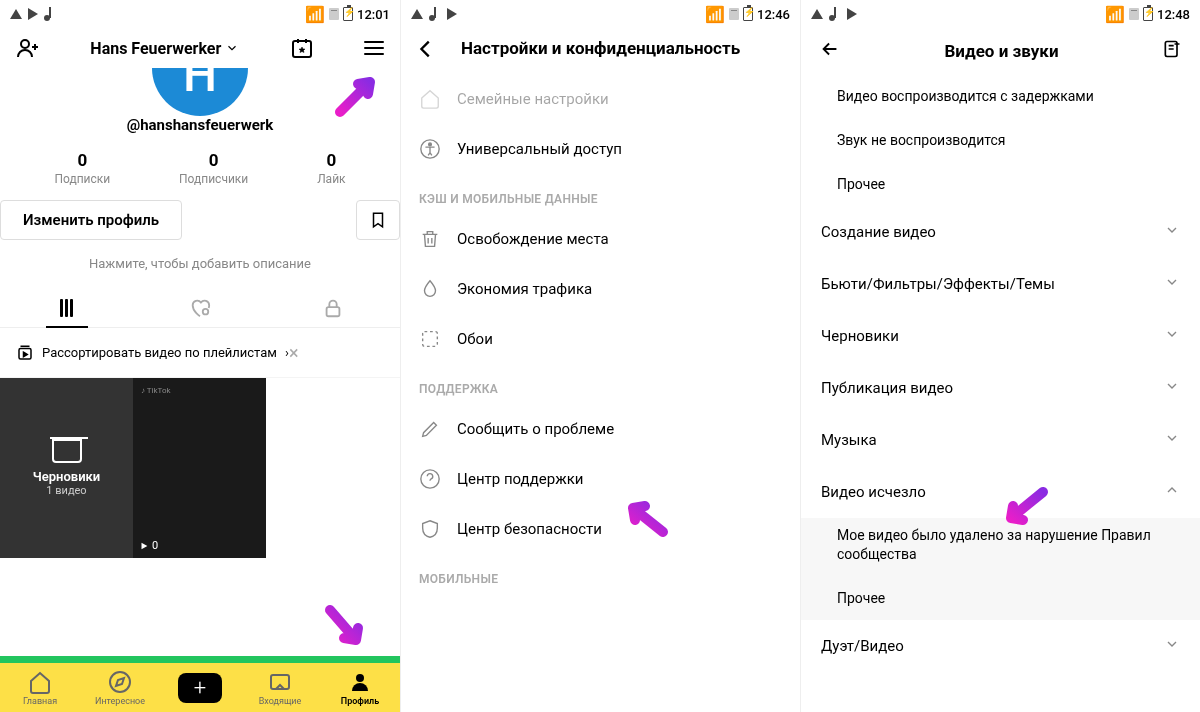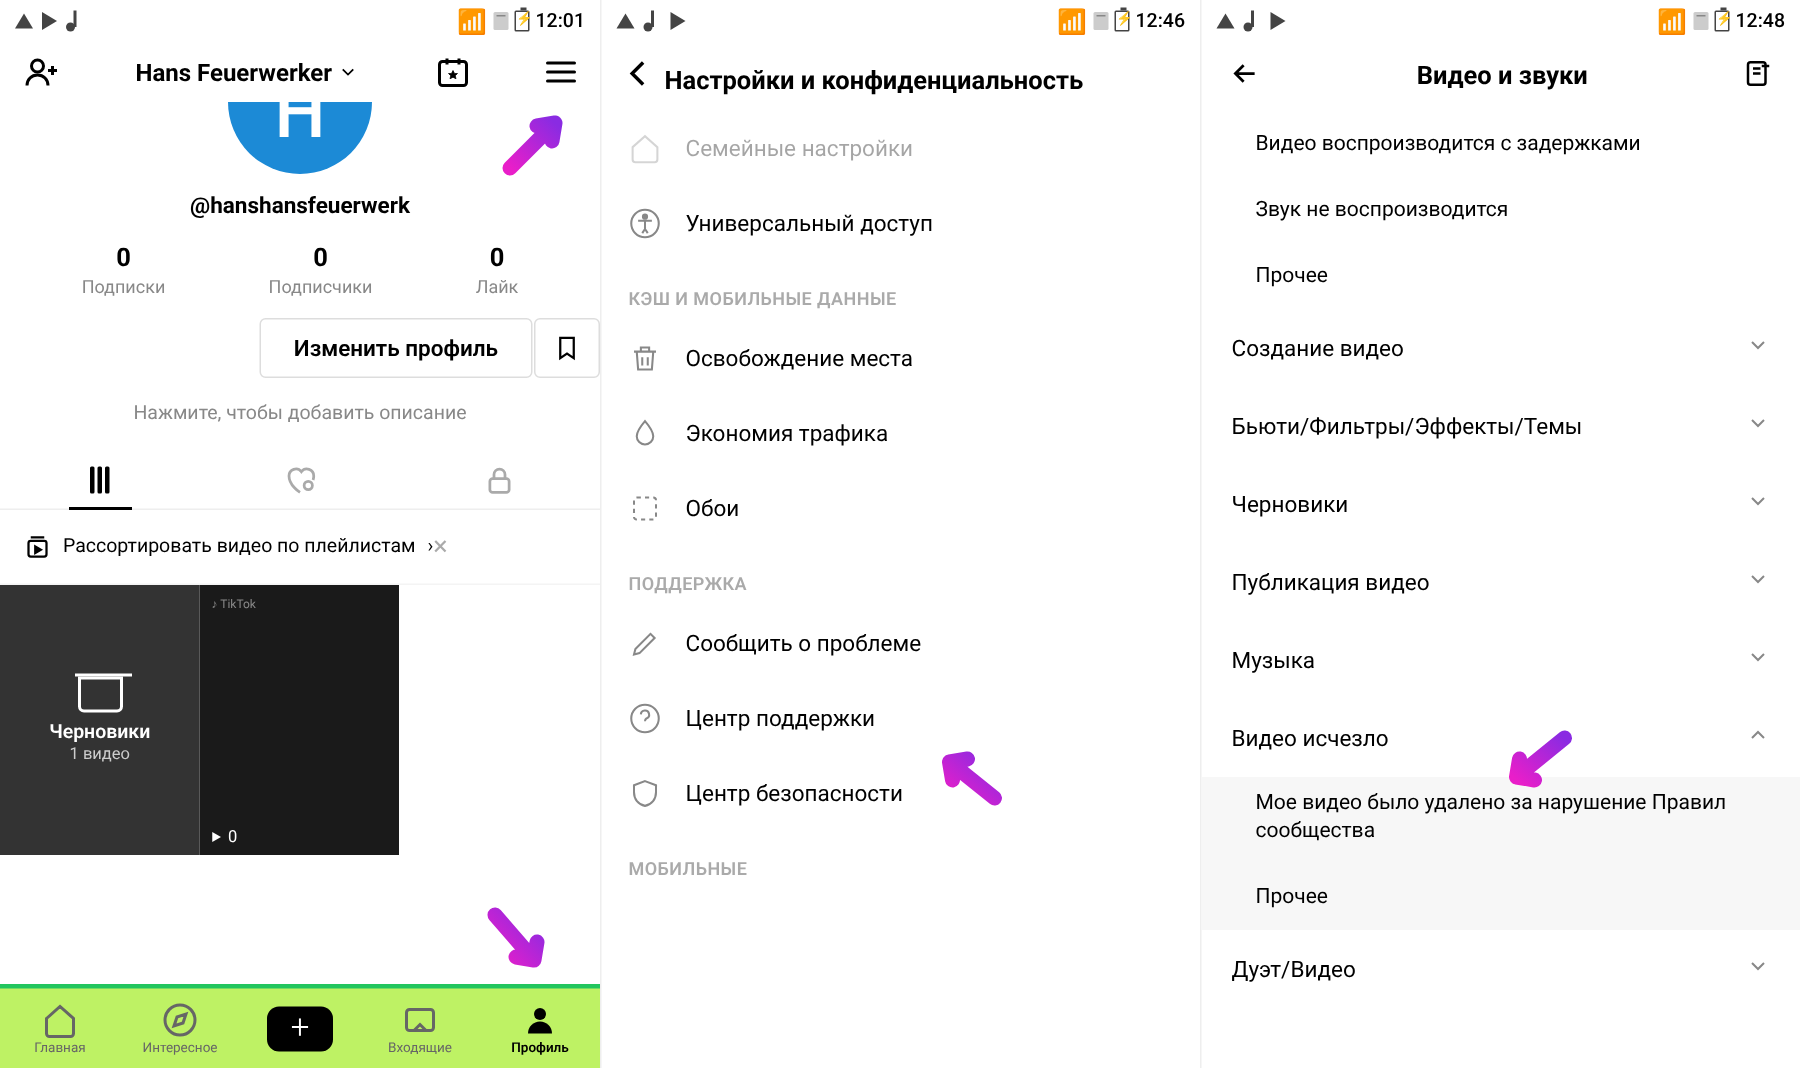--- a/index.html
+++ b/index.html
@@ -31,28 +31,28 @@
   .addfriend svg { width: 24px; height: 24px; }
   .name-drop { display: flex; align-items: center; gap: 4px; font-weight: 700; font-size: 16px; }
   .name-drop svg { width: 14px; height: 14px; }
   .cal-star { width: 24px; height: 24px; }
   .hamburger { display: flex; flex-direction: column; gap: 4px; }
   .hamburger span { display: block; width: 20px; height: 2px; background: #000; border-radius: 1px; }
 
   
   .avatar { width: 96px; height: 48px; border-bottom-left-radius: 48px; border-bottom-right-radius: 48px; background: #1c8ad6; margin: 0 auto; display: flex; align-items: flex-start; justify-content: center; overflow: hidden; }
   .avatar span { color: #fff; font-size: 48px; font-weight: 500; line-height: 0.8; margin-top: -12px; }
-  .username { text-align: center; font-weight: 700; font-size: 15px; margin-top: 12px; }
+  .username { text-align: center; font-weight: 700; font-size: 15px; }
 
   .stats { display: flex; justify-content: space-around; margin: 16px 20px 0; }
   .stat { text-align: center; }
   .stat .num { font-weight: 700; font-size: 17px; }
   .stat .lbl { color: #888; font-size: 12px; margin-top: 2px; }
 
-  .edit-row { display: flex; justify-content: flex-end; gap: 1px; margin-top: 14px; margin-left: 36px; }
+  .edit-row { display: flex; justify-content: space-between; gap: 1px; margin-top: 14px; }
   .edit-btn { border: 1px solid #ddd; border-radius: 4px; padding: 10px 22px; font-size: 15px; font-weight: 600; background: #fff; }
   .bookmark-btn { border: 1px solid #ddd; border-radius: 4px; width: 44px; display: flex; align-items: center; justify-content: center; background: #fff; }
   .bookmark-btn svg { width: 18px; height: 20px; }
 
   .bio { text-align: center; color: #888; font-size: 13px; margin-top: 16px; }
 
   .tabs-row { display: flex; margin-top: 18px; border-bottom: 1px solid #eee; }
   .tab { flex: 1; display: flex; align-items: center; justify-content: center; padding: 8px 0; position: relative; }
   .tab.active::after { content: ""; position: absolute; bottom: -1px; left: 50%; transform: translateX(-50%); width: 42px; height: 2px; background: #000; }
   .tab svg { width: 22px; height: 22px; }
@@ -68,34 +68,34 @@
   .cell { width: 133px; height: 180px; background: #1a1a1a; position: relative; color: #fff; display: flex; flex-direction: column; align-items: center; justify-content: center; }
   .cell.drafts { background: #333; }
   .cell-icon { width: 30px; height: 24px; border: 2px solid #fff; border-radius: 0 0 4px 4px; margin-bottom: 6px; position: relative; }
   .cell-icon::before { content: ""; position: absolute; top: -4px; left: -4px; width: 38px; height: 2px; background: #fff; }
   .cell-title { font-size: 13px; font-weight: 600; }
   .cell-sub { font-size: 11px; color: #ccc; }
   .cell-count { position: absolute; bottom: 6px; left: 6px; font-size: 11px; display: flex; align-items: center; gap: 3px; }
   .cell-count svg { width: 10px; height: 10px; }
 
   
-  .bottomnav { position: absolute; bottom: 0; left: 0; right: 0; height: 56px; border-top: 3px solid #22c55e; display: flex; background: #bef264; }
+  .bottomnav { position: absolute; bottom: 0; left: 0; right: 0; height: 56px; border-top: 7px solid #22c55e; display: flex; background: #fde047; }
   .nav-item { flex: 1; display: flex; flex-direction: column; align-items: center; justify-content: center; gap: 2px; }
   .nav-item .nic { width: 24px; height: 24px; }
   .nav-item .nic svg { width: 24px; height: 24px; }
   .nav-item .nl { font-size: 9px; color: #666; }
   .nav-item.active .nl { color: #000; font-weight: 600; }
   .nav-create { flex: 1; display: flex; align-items: center; justify-content: center; }
   .create-btn { width: 44px; height: 30px; background: #000; border-radius: 8px; display: flex; align-items: center; justify-content: center; position: relative; }
   .create-btn::before { content: ""; position: absolute; left: -4px; top: 0; width: 8px; height: 30px; background: #25f4ee; border-radius: 8px 0 0 8px; z-index: -1; }
   .create-btn::after { content: ""; position: absolute; right: -4px; top: 0; width: 8px; height: 30px; background: #fe2c55; border-radius: 0 8px 8px 0; z-index: -1; }
   .create-btn span { color: #fff; font-size: 22px; font-weight: 300; }
 
   
-  .p2-header { display: flex; align-items: flex-end; gap: 6px; padding: 10px 14px; }
+  .p2-header { display: flex; align-items: flex-start; gap: 24px; padding: 10px 14px; }
   .p2-header svg { width: 22px; height: 22px; }
   .p2-header .title { font-weight: 700; font-size: 17px; }
 
   .set-item { display: flex; align-items: center; gap: 16px; padding: 14px 18px; font-size: 15px; }
   .set-item .ic { width: 22px; height: 22px; color: #888; display: flex; align-items: center; justify-content: center; }
   .set-item .ic svg { width: 22px; height: 22px; }
   .set-item.half { opacity: 0.35; }
 
   .sect { color: #aaa; font-size: 12px; font-weight: 600; padding: 18px 18px 8px; letter-spacing: 0.3px; }
 

